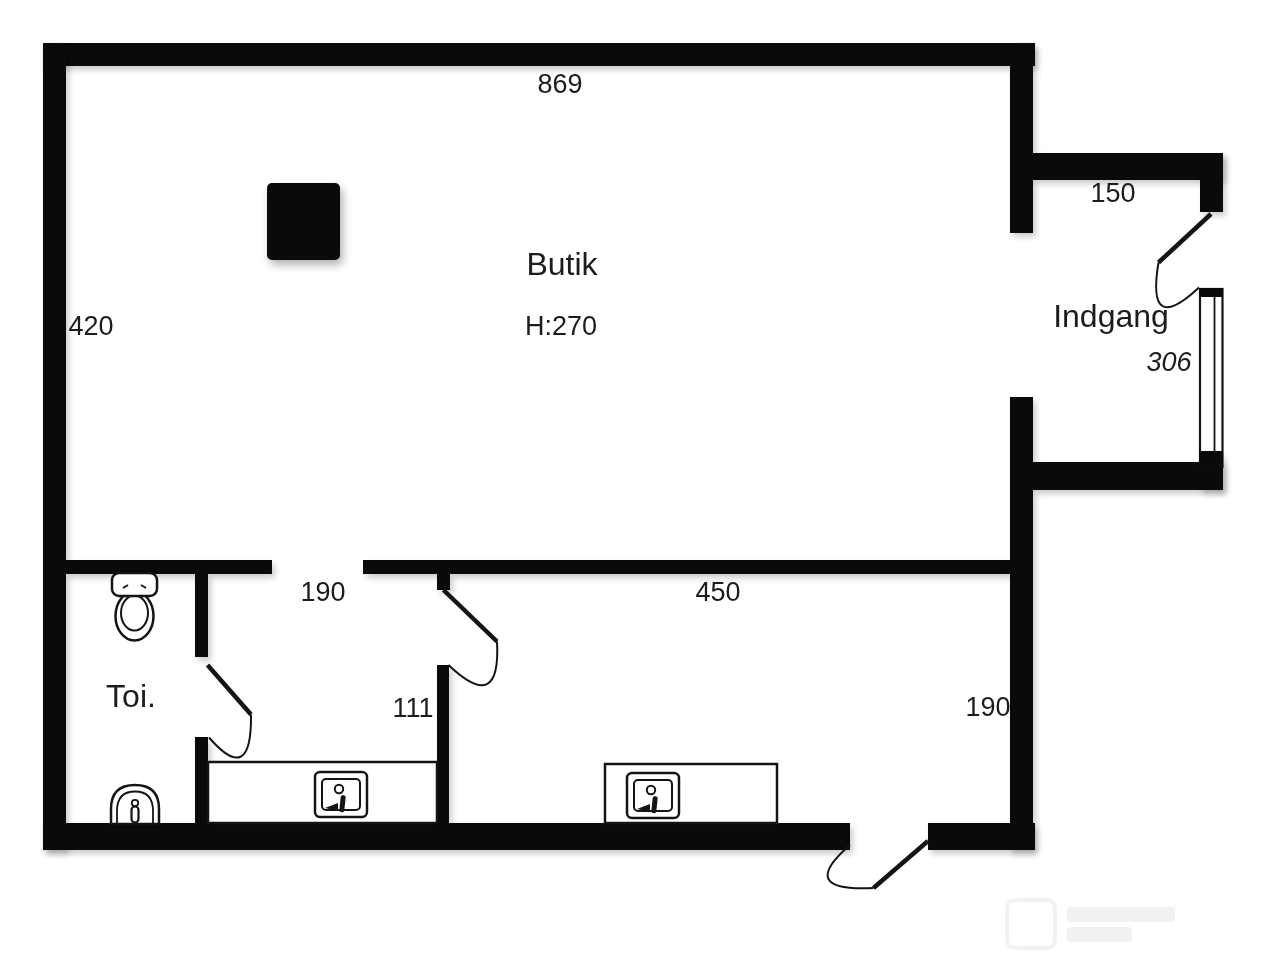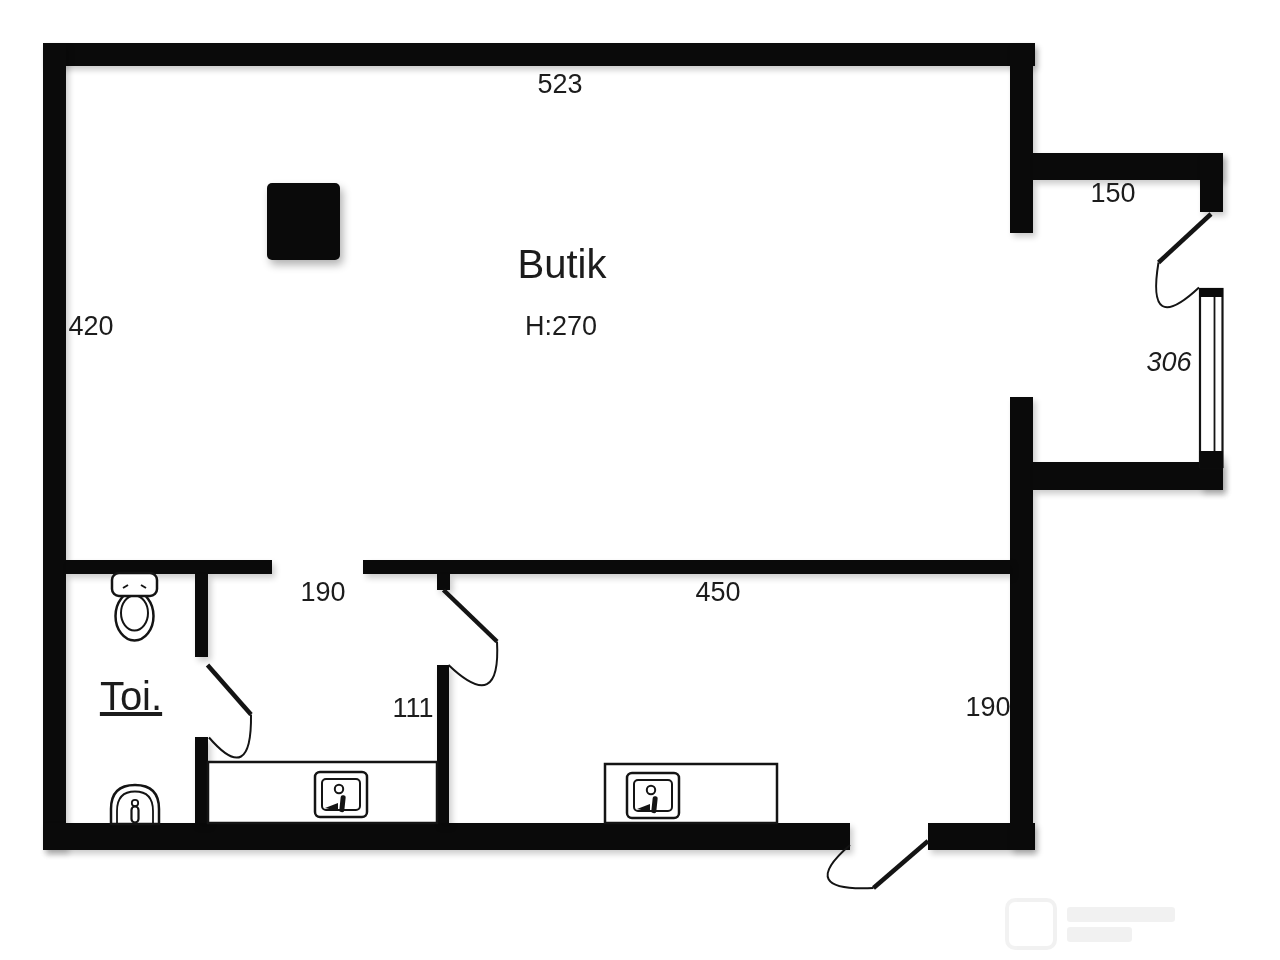--- a/index.html
+++ b/index.html
@@ -19,21 +19,21 @@
   }
   .pillar{
     position:absolute;left:267px;top:183px;width:73px;height:77px;
     background:var(--wall);border-radius:5px;
     box-shadow:3px 5px 9px rgba(0,0,0,.30);
   }
   .lbl{
     position:absolute;transform:translate(-50%,-50%);
     white-space:nowrap;color:var(--text);line-height:1;
   }
-  .room{font-size:40px;}
+  .room{font-size:32px;}
   .dim{font-size:27px;}
   svg.overlay{position:absolute;left:0;top:0;width:1280px;height:960px;}
   .watermark{
     position:absolute;left:1005px;top:898px;width:170px;height:52px;
     display:flex;align-items:center;gap:10px;opacity:.05;
   }
   .wm-icon{width:44px;height:44px;border:4px solid #000;border-radius:10px;}
   .wm-text{flex:1;display:flex;flex-direction:column;gap:5px;}
   .wm-bar{height:15px;background:#000;border-radius:3px;}
   .wm-bar.short{width:60%;}
@@ -120,35 +120,36 @@
     </g>
 
     <g>
       <path d="M111,824 L111,809 Q111,785 135,785 Q159,785 159,809 L159,824 Z" fill="#ffffff" stroke="#141414" stroke-width="2.5"></path>
       <path d="M117,824 L117,811 Q117,791.5 135,791.5 Q153,791.5 153,811 L153,824 Z" fill="none" stroke="#141414" stroke-width="1.8"></path>
       <circle cx="135" cy="803" r="3.2" fill="#ffffff" stroke="#141414" stroke-width="1.8"></circle>
       <rect x="131.5" y="806.5" width="7" height="16" rx="3.5" fill="#ffffff" stroke="#141414" stroke-width="2.2"></rect>
     </g>
   </svg>
 
-  <div class="lbl dim" style="left:560px;top:84px;">523</div>
+  <div class="lbl dim" style="left:560px;top:84px;">869</div>
   <div class="lbl dim" style="left:91px;top:326px;">420</div>
   <div class="lbl room" style="left:562px;top:264px;">Butik</div>
   <div class="lbl dim" style="left:561px;top:326px;">H:270</div>
 
   <div class="lbl dim" style="left:1113px;top:193px;">150</div>
+  <div class="lbl room" style="left:1111px;top:316px;">Indgang</div>
   <div class="lbl dim" style="left:1169px;top:362px;font-style:italic;">306</div>
 
   <div class="lbl dim" style="left:323px;top:592px;">190</div>
   <div class="lbl dim" style="left:413px;top:708px;">111</div>
 
   <div class="lbl dim" style="left:718px;top:592px;">450</div>
   <div class="lbl dim" style="left:988px;top:707px;">190</div>
 
-  <div class="lbl room" style="left:131px;top:696px;text-decoration:underline;">Toi.</div>
+  <div class="lbl room" style="left:131px;top:696px;">Toi.</div>
 
   <div class="watermark">
     <div class="wm-icon"></div>
     <div class="wm-text">
       <div class="wm-bar"></div>
       <div class="wm-bar short"></div>
     </div>
   </div>
 
 </div>

